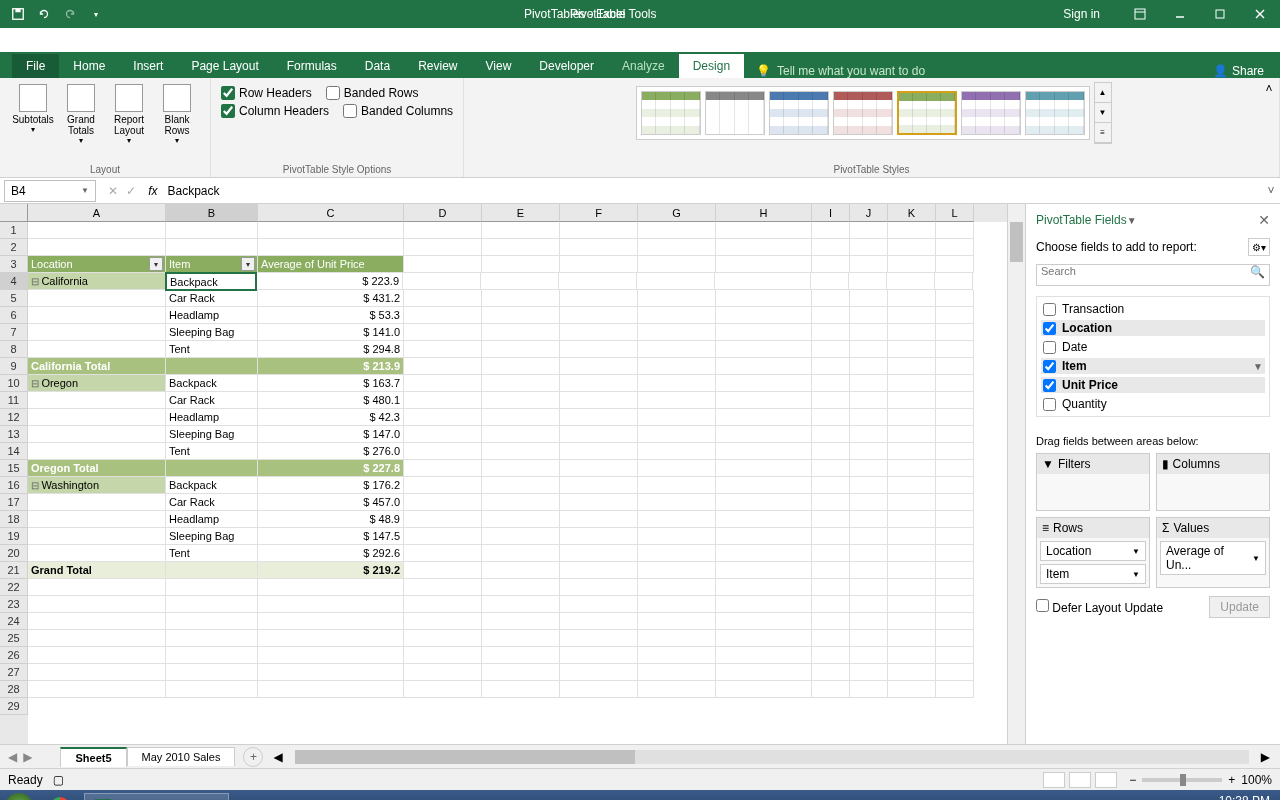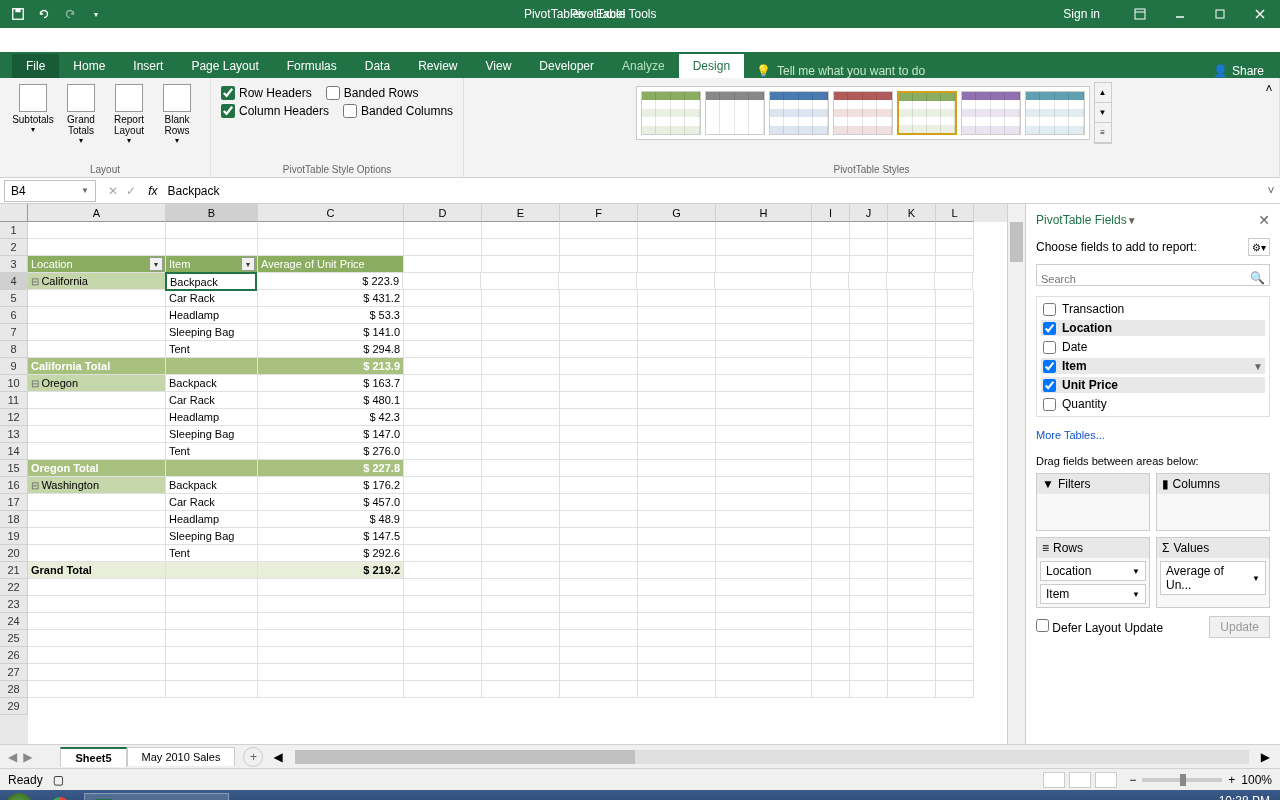--- a/index.html
+++ b/index.html
@@ -65,21 +65,21 @@
 .pv-group .expand{color:#666;margin-right:2px;font-size:10px;}
 .pv-subtotal{background:#a8c17e;color:#fff;font-weight:600;}
 .pv-grand{background:#e8eed9;font-weight:700;}
 .vscroll{width:18px;background:#f0f0f0;border-left:1px solid #d0d0d0;position:relative;}
 .vthumb{position:absolute;top:18px;left:2px;right:2px;height:40px;background:#c0c0c0;}
 .task-pane{width:255px;border-left:1px solid #d0d0d0;background:#fff;display:flex;flex-direction:column;padding:8px 10px;}
 .tp-title{font-size:15px;color:#217346;font-weight:400;display:flex;align-items:center;justify-content:space-between;margin-bottom:10px;}
 .tp-close{font-size:14px;color:#666;}
 .tp-sub{display:flex;justify-content:space-between;align-items:center;margin-bottom:8px;}
 .tp-gear{width:22px;height:18px;border:1px solid #ccc;display:flex;align-items:center;justify-content:center;font-size:10px;}
-.tp-search{border:1px solid #ccc;height:22px;display:flex;align-items:flex-end;padding:0 4px;margin-bottom:10px;}
+.tp-search{border:1px solid #ccc;height:22px;display:flex;align-items:flex-start;padding:0 4px;margin-bottom:10px;}
 .tp-search input{border:none;flex:1;outline:none;font-size:11px;}
 .field-list{display:flex;flex-direction:column;gap:3px;border:1px solid #e0e0e0;padding:4px;margin-bottom:8px;}
 .field{display:flex;align-items:center;gap:6px;padding:1px 2px;}
 .field.sel{background:#e8e8e8;}
 .field input{width:13px;height:13px;}
 .field .flt{margin-left:auto;font-size:10px;color:#666;}
 .more-tables{color:#1155cc;font-size:11px;padding:4px 0;}
 .drag-label{font-size:11px;margin:10px 0 6px 0;}
 .areas{display:grid;grid-template-columns:1fr 1fr;gap:6px;}
 .area{border:1px solid #ccc;background:#f8f8f8;min-height:58px;}
@@ -975,21 +975,20 @@
         </div>
         <div class="field sel">
           <input type="checkbox" checked="" style="">
           <span style="font-weight:600">Unit Price</span>
         </div>
         <div class="field">
           <input type="checkbox" style="">
           <span style="">Quantity</span>
         </div>
       </div>
-    <div class="more-tables">More Tables...</div>
     <div class="drag-label">Drag fields between areas below:</div>
     <div class="areas">
       <div class="area">
           <div class="area-hdr">
             <span>▼</span>
             <span>Filters</span>
           </div>
         </div>
       <div class="area">
           <div class="area-hdr">

